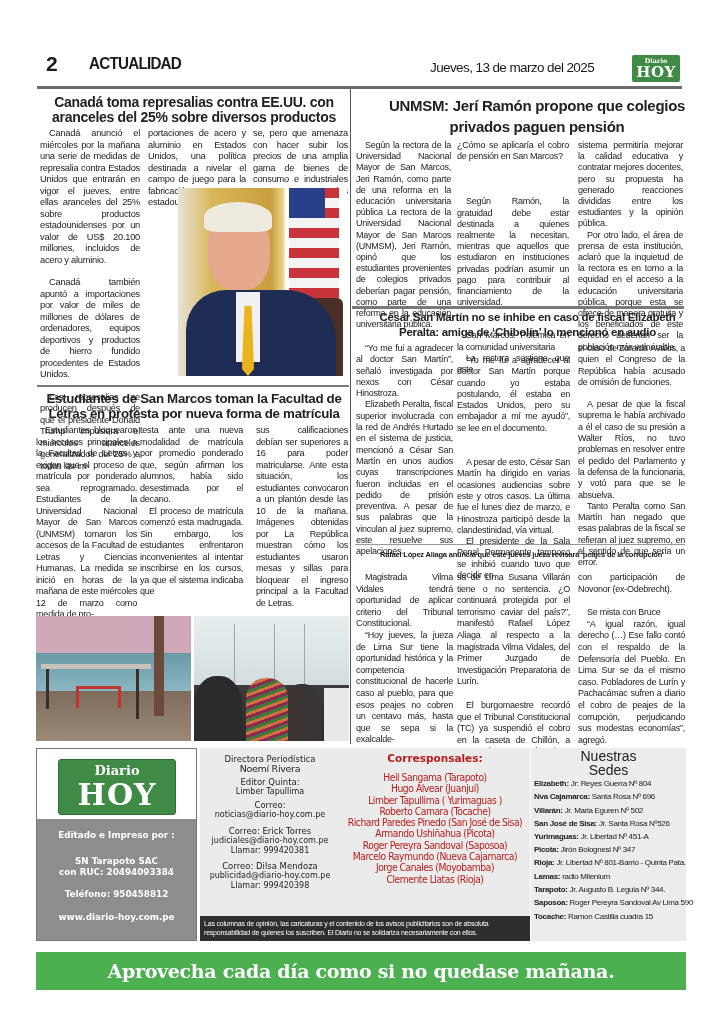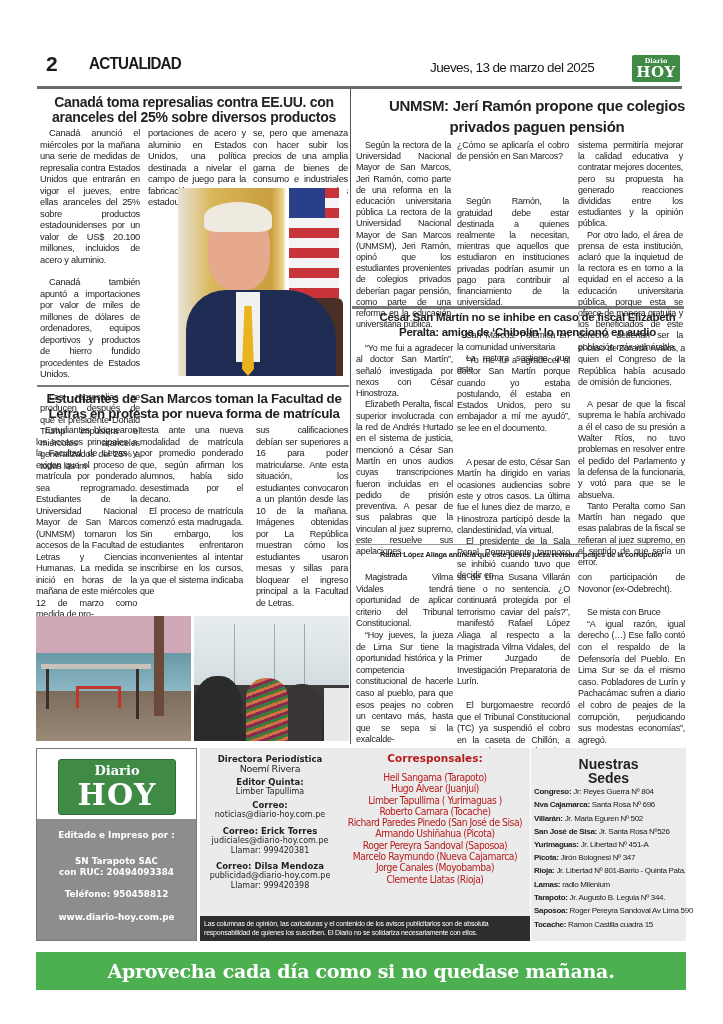--- a/index.html
+++ b/index.html
@@ -54,29 +54,29 @@
   
   .box-logo { left: 36px; top: 748px; width: 161px; height: 193px; border: 1px solid #777; background: #8d8d8d; }
   .box-logo .top { position: absolute; left: 0; top: 0; width: 159px; height: 70px; background: #fff; }
   .box-logo .green { position: absolute; left: 21px; top: 10px; width: 118px; height: 56px; background: #3f8a45; border-radius: 3px; border: 1px solid #2f6f35; color: #fff; text-align: center; font-family: "DejaVu Serif", serif; font-weight: bold; }
   .box-logo .green .d { font-size: 13px; line-height: 16px; padding-top: 3px; }
   .box-logo .green .h { font-size: 30px; line-height: 32px; letter-spacing: 1px; }
   .box-logo .info { position: absolute; left: 0; top: 72px; width: 159px; text-align: center; color: #fff; font-family: "DejaVu Sans", sans-serif; font-weight: bold; font-size: 8.8px; line-height: 11px; }
 
   .box-staff { left: 200px; top: 748px; width: 330px; height: 193px; background: #ebebeb; }
   .staff-col { position: absolute; left: 0; top: 3px; width: 140px; text-align: center; font-family: "DejaVu Sans", sans-serif; font-size: 8px; line-height: 10px; color: #1f1f1f; }
-  .staff-col .lbl { font-weight: bold; font-size: 8.5px; margin-top: 3px; }
+  .staff-col .lbl { font-weight: normal; font-size: 8.5px; margin-top: 3px; }
   .staff-col .nm { font-size: 9.5px; letter-spacing: -0.3px; }
   .corr { position: absolute; left: 140px; top: 4px; width: 190px; text-align: center; font-family: "DejaVu Sans", sans-serif; color: #b91c1c; }
   .corr .ttl { font-weight: bold; font-size: 10.5px; margin-bottom: 8px; }
   .corr .nm { font-size: 10px; line-height: 11.3px; letter-spacing: -0.5px; white-space: nowrap; transform: scaleX(0.92); }
   .disclaimer { position: absolute; left: 0; top: 168px; width: 330px; height: 25px; background: #2e2e2e; color: #fff; font-size: 7px; line-height: 9px; padding: 3px 4px; letter-spacing: -0.2px; }
 
   .box-sedes { left: 531px; top: 748px; width: 155px; height: 193px; background: #ececec; }
-  .box-sedes .ttl { text-align: center; font-weight: bold; font-size: 14px; line-height: 14px; color: #222; padding-top: 9px; }
+  .box-sedes .ttl { text-align: center; font-weight: normal; font-size: 14px; line-height: 14px; color: #222; padding-top: 1px; }
   .sede { font-size: 8px; line-height: 13.3px; padding-left: 3px; white-space: nowrap; letter-spacing: -0.3px; }
   .sede b { color: #222; }
   .sede.wrap { white-space: normal; line-height: 11px; padding-bottom: 2px; }
 
   .banner { left: 36px; top: 952px; width: 650px; height: 38px; background: #4caf50; color: #fff; text-align: center; font-family: "DejaVu Serif", serif; font-weight: bold; font-size: 19px; line-height: 38px; letter-spacing: -0.3px; }
 </style>
 </head>
 <body>
 
 <div class="abs page-num">2</div>
@@ -234,21 +234,21 @@
     <div class="nm">Clemente Llatas (Rioja)</div>
   </div>
   <div class="disclaimer">Las columnas de opinión, las caricaturas y el contenido de los avisos publicitarios son de absoluta responsabilidad de quienes los suscriben. El Diario no se solidariza necesariamente con ellos.</div>
 </div>
 
 <div class="abs box-sedes">
   <div class="ttl">
     <div>Nuestras</div>
     <div>Sedes</div>
   </div>
-  <div class="sede"><b>Congreso:</b> <span>Jr: Reyes Guerra Nº 804</span></div>
+  <div class="sede"><b>Elizabeth:</b> <span>Jr: Reyes Guerra Nº 804</span></div>
   <div class="sede"><b>Nva Cajamarca:</b> <span>Santa Rosa Nº 696</span></div>
   <div class="sede"><b>Villarán:</b> <span>Jr. Maria Eguren Nº 502</span></div>
   <div class="sede"><b>San José de Sisa:</b> <span>Jr. Santa Rosa Nº526</span></div>
   <div class="sede"><b>Yurimaguas:</b> <span>Jr. Libertad Nº 451-A</span></div>
   <div class="sede"><b>Picota:</b> <span>Jirón Bolognesi Nº 347</span></div>
   <div class="sede wrap"><b>Rioja:</b> <span>Jr. Libertad Nº 801-Barrio - Quinta Pata.</span></div>
   <div class="sede"><b>Lamas:</b> <span>radio Milenium</span></div>
   <div class="sede"><b>Tarapoto:</b> <span>Jr. Augusto B. Leguia Nº 344.</span></div>
   <div class="sede"><b>Saposoa:</b> <span>Roger Pereyra Sandoval Av  Lima 590</span></div>
   <div class="sede"><b>Tocache:</b> <span>Ramon Castilla cuadra  15</span></div>

